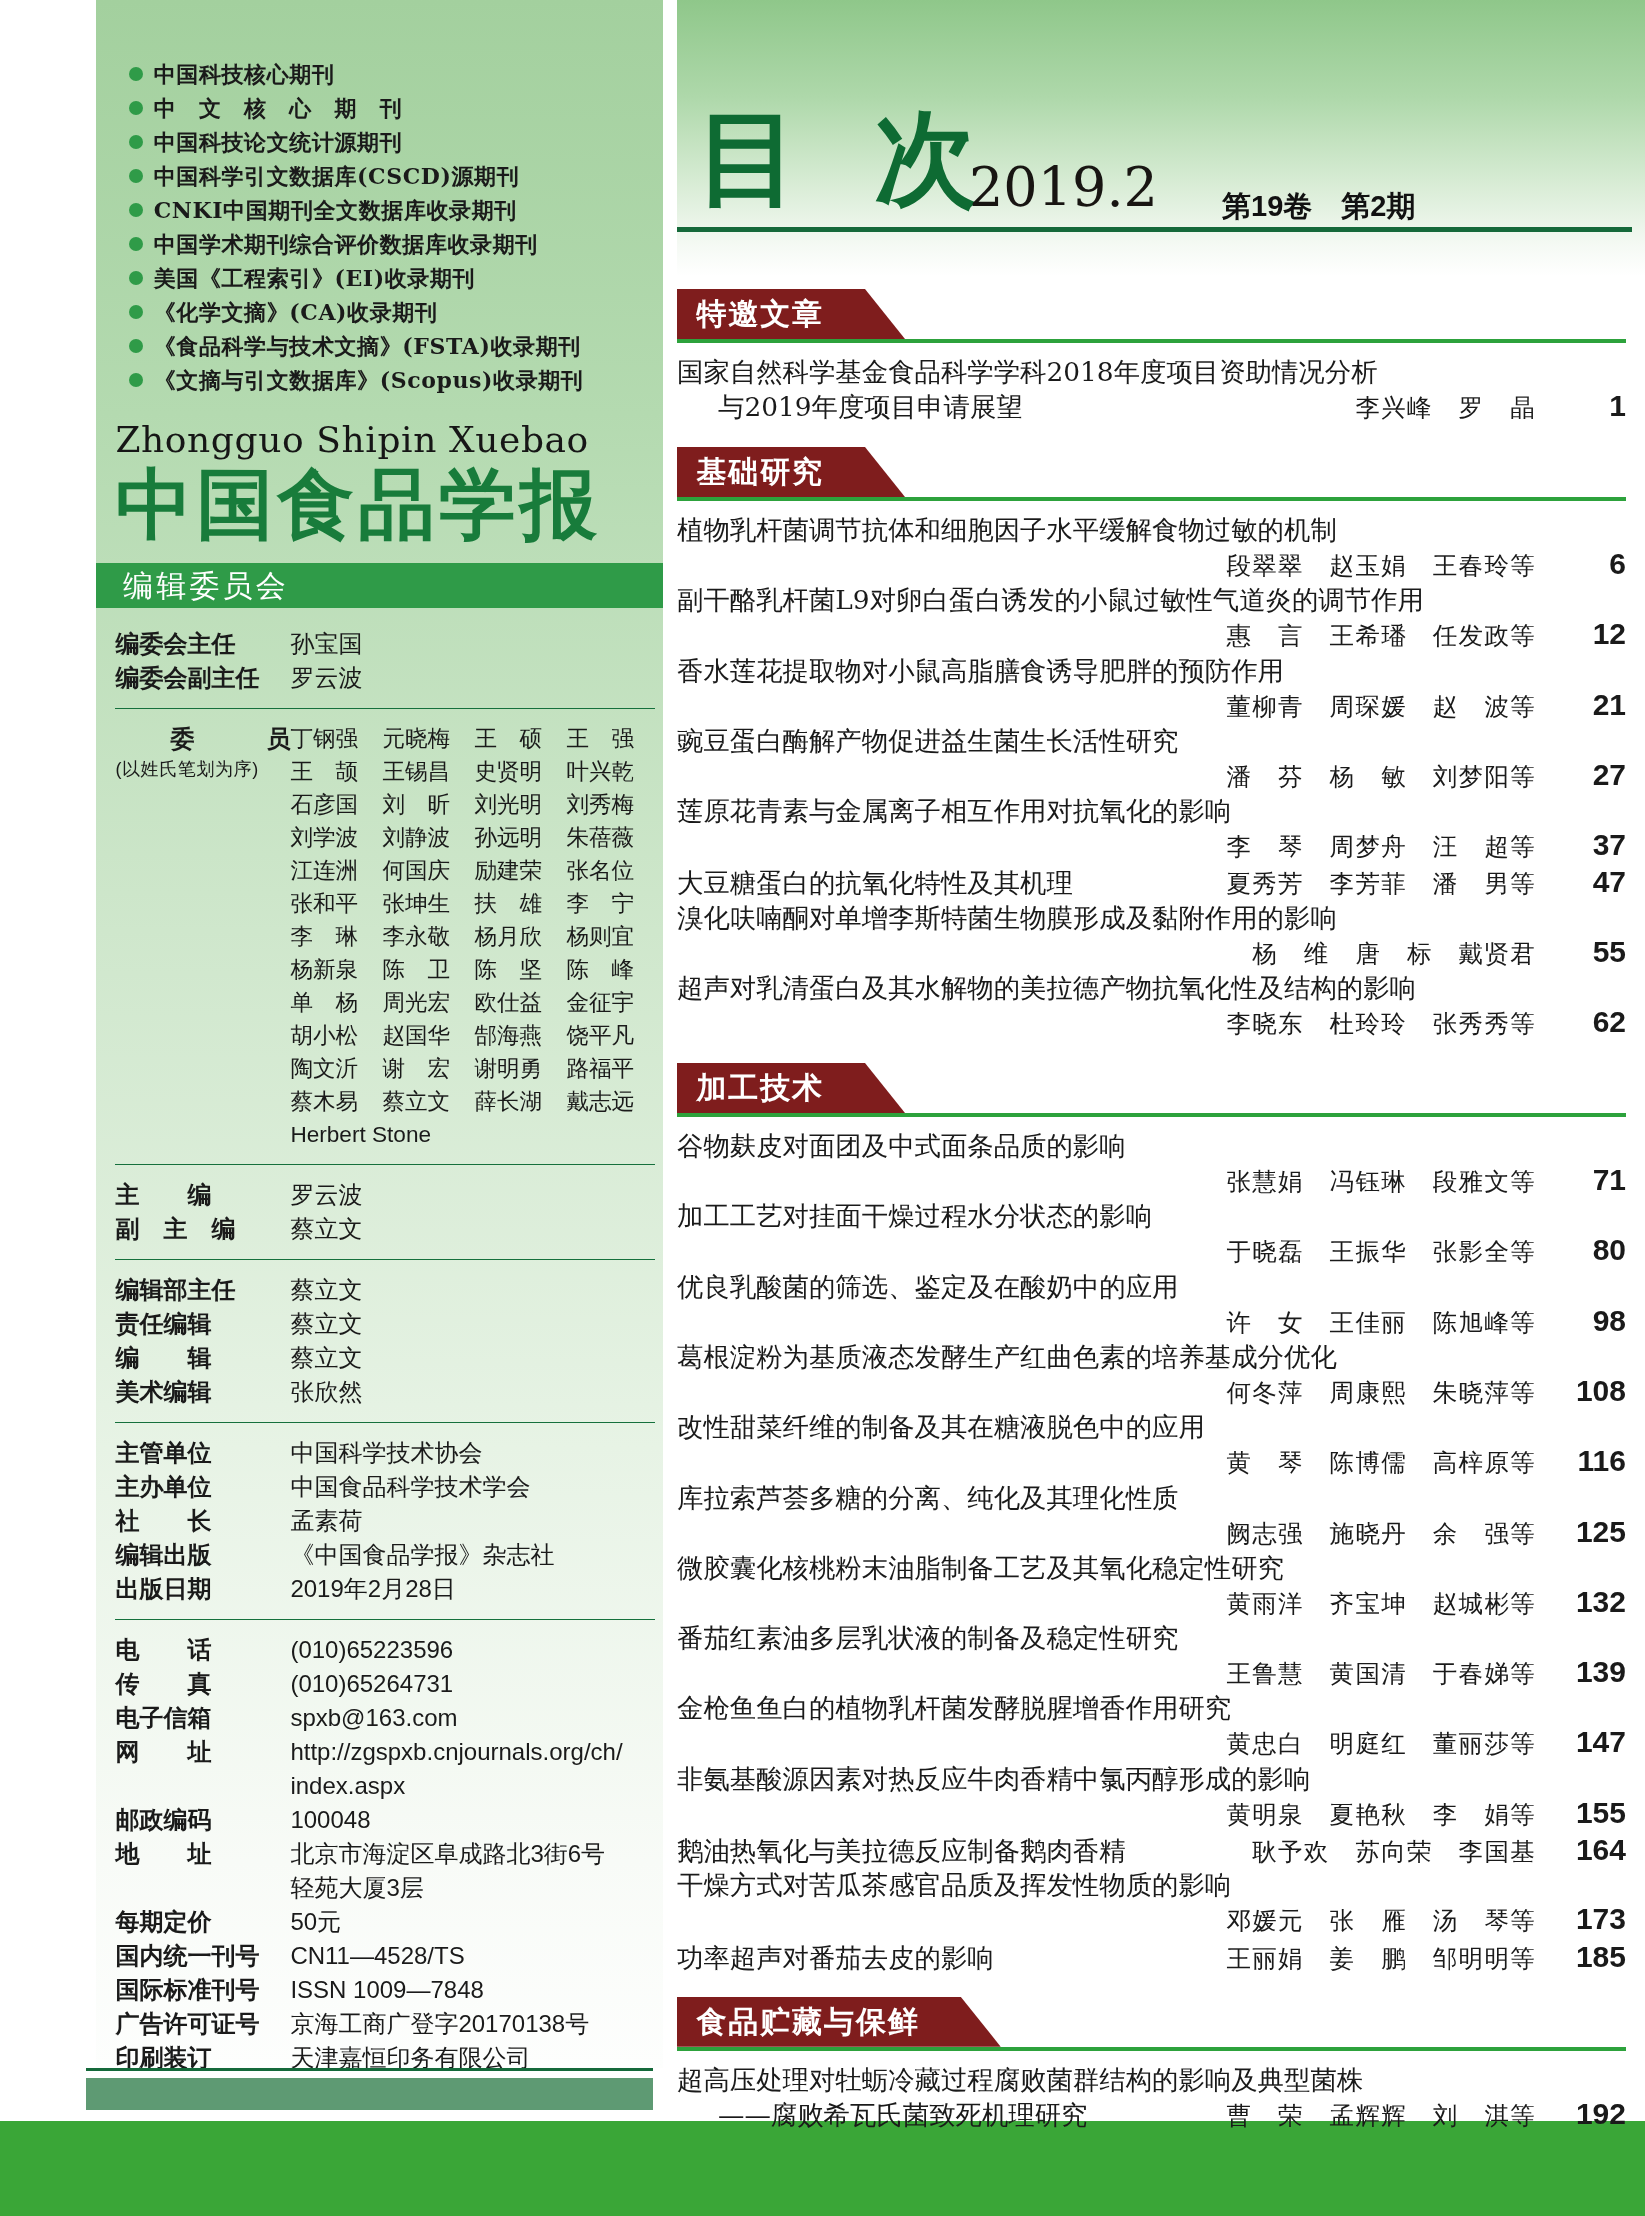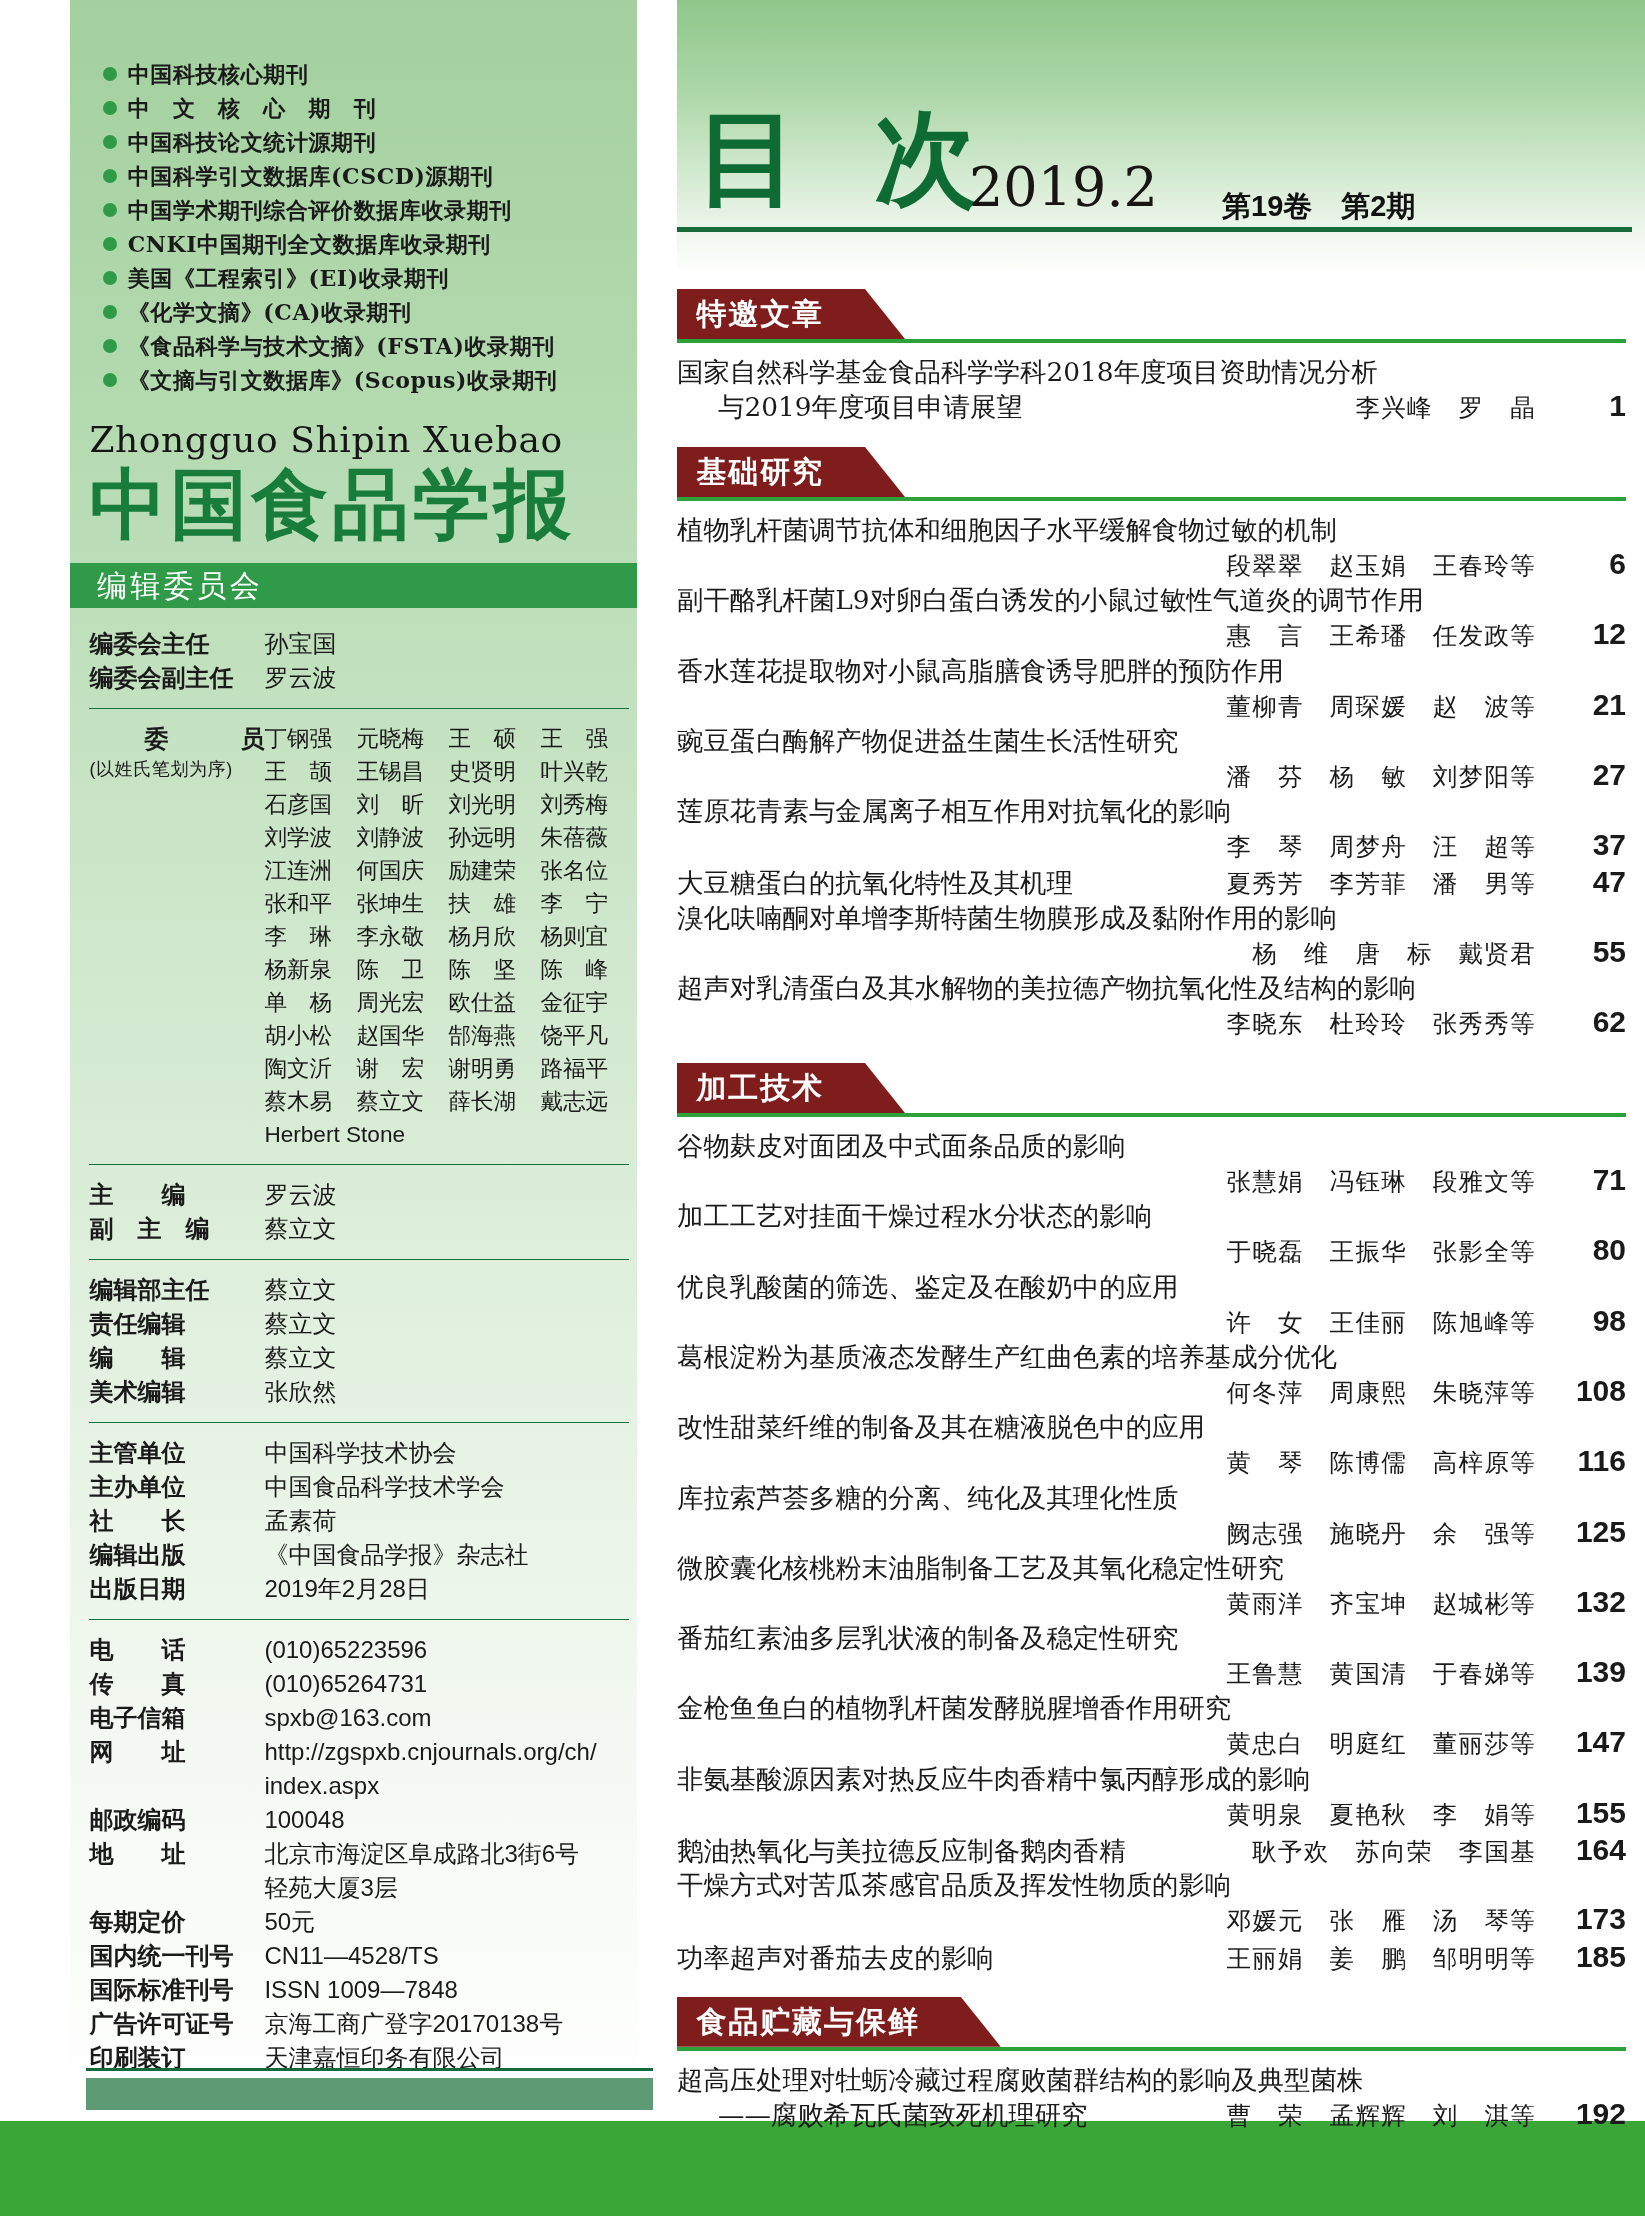--- a/index.html
+++ b/index.html
@@ -2,21 +2,21 @@
 <html style="font-size:10.3px"><head>
 <meta charset="utf-8">
 <style>
   html,body{margin:0;padding:0;}
   body{
     width:1645px;height:2216px;position:relative;overflow:hidden;background:#ffffff;
     font-family:"Liberation Sans",sans-serif;color:#1a1a1a;
   }
   
   #sidebar{
-    position:absolute;left:70px;top:0;width:567px;height:2068px;
+    position:absolute;left:96px;top:0;width:567px;height:2068px;
     background:linear-gradient(180deg,#a3d09e 0%,#b4dab0 20%,#cfe7cc 45%,#e7f3e5 70%,#f8fbf7 90%,#fdfefd 100%);
     box-sizing:border-box;padding:57px 0 0 19.4px;
   }
   #sidebar-rule{position:absolute;left:86px;top:2068px;width:567px;height:3.2px;background:#14693a;}
   #sidebar-footband{position:absolute;left:86px;top:2078px;width:567px;height:32px;background:#5e9a73;}
   #page-footband{position:absolute;left:0;top:2121px;width:1645px;height:95px;background:#3aa637;}
 
   .bullet-list{margin:0 0 0 14px;}
   .bullet-item{display:flex;align-items:flex-start;line-height:34px;
     font-family:"DejaVu Serif","Liberation Serif",serif;font-weight:bold;font-size:22px;letter-spacing:0.6px;}
@@ -95,26 +95,26 @@
         <span>中国科技论文统计源期刊</span>
       </div>
 
       <div class="bullet-item">
         <span class="dot"></span>
         <span>中国科学引文数据库(CSCD)源期刊</span>
       </div>
 
       <div class="bullet-item">
         <span class="dot"></span>
+        <span>CNKI中国期刊全文数据库收录期刊</span>
+      </div>
+
+      <div class="bullet-item">
+        <span class="dot"></span>
         <span>中国学术期刊综合评价数据库收录期刊</span>
-      </div>
-
-      <div class="bullet-item">
-        <span class="dot"></span>
-        <span>CNKI中国期刊全文数据库收录期刊</span>
       </div>
 
       <div class="bullet-item">
         <span class="dot"></span>
         <span>美国《工程索引》(EI)收录期刊</span>
       </div>
 
       <div class="bullet-item">
         <span class="dot"></span>
         <span>《化学文摘》(CA)收录期刊</span>

